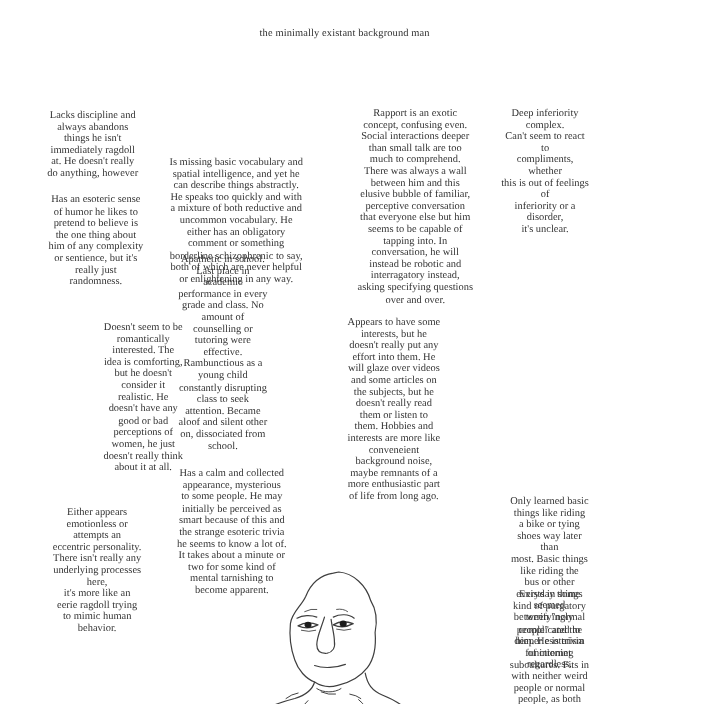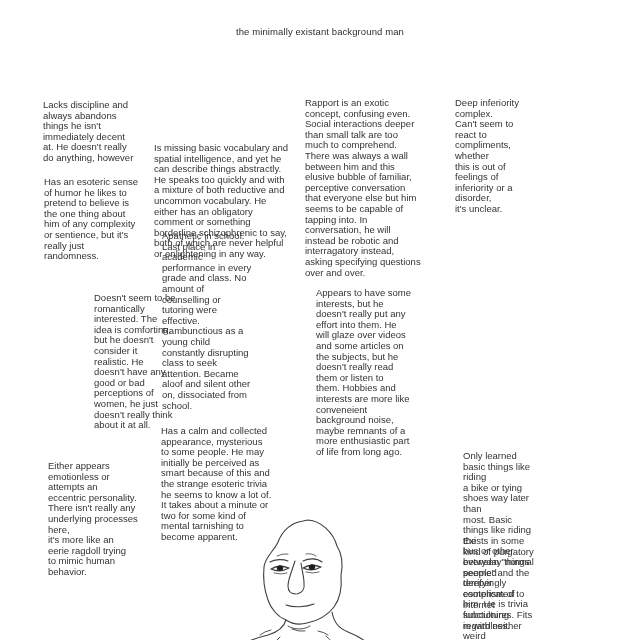--- a/index.html
+++ b/index.html
@@ -3,21 +3,22 @@
 <meta charset="utf-8">
 <style>
   * { margin: 0; padding: 0; box-sizing: border-box; }
   html, body { background: #ffffff; }
   #canvas {
     position: relative;
     width: 536px;
     height: 640px;
     background: #ffffff;
     overflow: hidden;
-    font-family: Liberation Sans, sans-serif;
+    font-family: Liberation Serif, serif;
+    text-align: center;
   }
   .title {
     position: absolute;
     left: 236px;
     top: 26px;
     font-size: 9.5px;
     color: #2f2f2f;
     letter-spacing: 0.1px;
   }
   .note {
@@ -40,21 +41,21 @@
 </head>
 <body>
 
 <div id="canvas">
 
   <div class="title">the minimally existant background man</div>
 
   <div class="note" style="left:43px;  top:100px;">Lacks discipline and
 always abandons
 things he isn't
-immediately decent
+immediately ragdoll
 at. He doesn't really
 do anything, however</div>
   <div class="note" style="left:44px;  top:177px;">Has an esoteric sense
 of humor he likes to
 pretend to believe is
 the one thing about
 him of any complexity
 or sentience, but it's
 really just
 randomness.</div>
@@ -116,21 +117,21 @@
 to some people. He may
 initially be perceived as
 smart because of this and
 the strange esoteric trivia
 he seems to know a lot of.
 It takes about a minute or
 two for some kind of
 mental tarnishing to
 become apparent.</div>
 
-  <div class="note" style="left:305px; top:98px;">Rapport is an exotic
+  <div class="note" style="left:325px; top:98px;">Rapport is an exotic
 concept, confusing even.
 Social interactions deeper
 than small talk are too
 much to comprehend.
 There was always a wall
 between him and this
 elusive bubble of familiar,
 perceptive conversation
 that everyone else but him
 seems to be capable of

